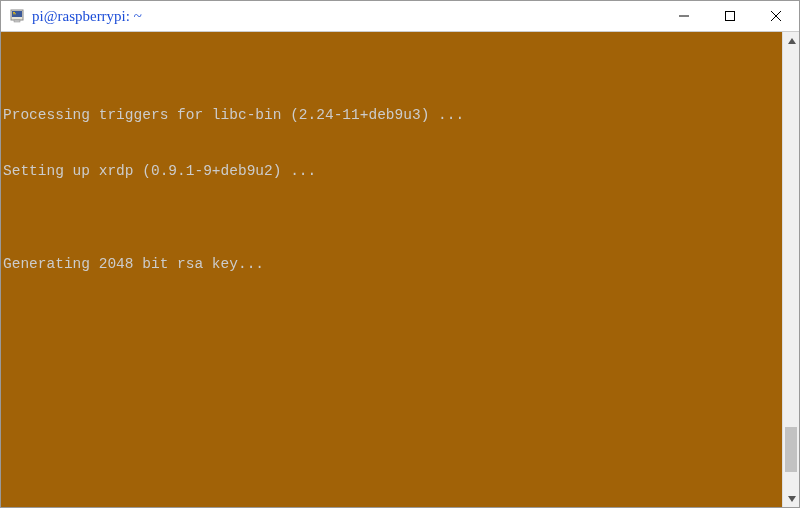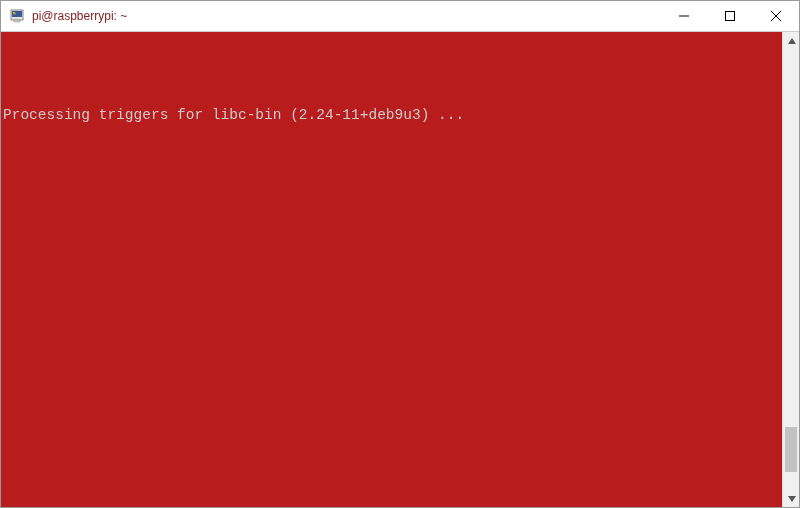--- a/index.html
+++ b/index.html
@@ -33,42 +33,43 @@
       margin-right: 5px;
       display: flex;
       align-items: center;
       justify-content: center;
     }
     .putty-icon {
       width: 16px;
       height: 16px;
     }
     .title-text {
-      font-size: 12px;
-      color: #7f1d1d;
+      font-size: 15px;
+      color: #1d4ed8;
       flex: 1;
+      font-family: Liberation Serif, serif;
     }
     .win-controls {
       display: flex;
       height: 100%;
     }
     .win-btn {
       width: 46px;
       height: 30px;
       display: flex;
       align-items: center;
       justify-content: center;
       font-family: Arial, sans-serif;
       font-size: 11px;
       color: #000;
       cursor: pointer;
     }
     .terminal-body {
       flex: 1;
-      background: #b91c1c;
+      background: #a16207;
       color: #ccc;
       font-family: Consolas, "Courier New", monospace;
       font-size: 14.5px;
       line-height: 1.28;
       padding: 0 2px;
       overflow: hidden;
       white-space: pre-wrap;
       position: relative;
     }
     .scrollbar {
@@ -139,21 +140,23 @@
             <line x1="0" y1="0" x2="10" y2="10" stroke="#000" stroke-width="1"></line>
             <line x1="10" y1="0" x2="0" y2="10" stroke="#000" stroke-width="1"></line>
           </svg>
       </div>
     </div>
   </div>
 
   <div class="terminal-body">
     <div class="term-content">
       <span class="tline">Processing triggers for libc-bin (2.24-11+deb9u3) ...</span>
+      <span class="tline">Setting up xrdp (0.9.1-9+deb9u2) ...</span>
       <span class="tline"></span>
+      <span class="tline">Generating 2048 bit rsa key...</span>
       <span class="tline"></span>
       <span class="tline"></span>
       <span class="tline"></span>
       
       
       
       
       
       
       

